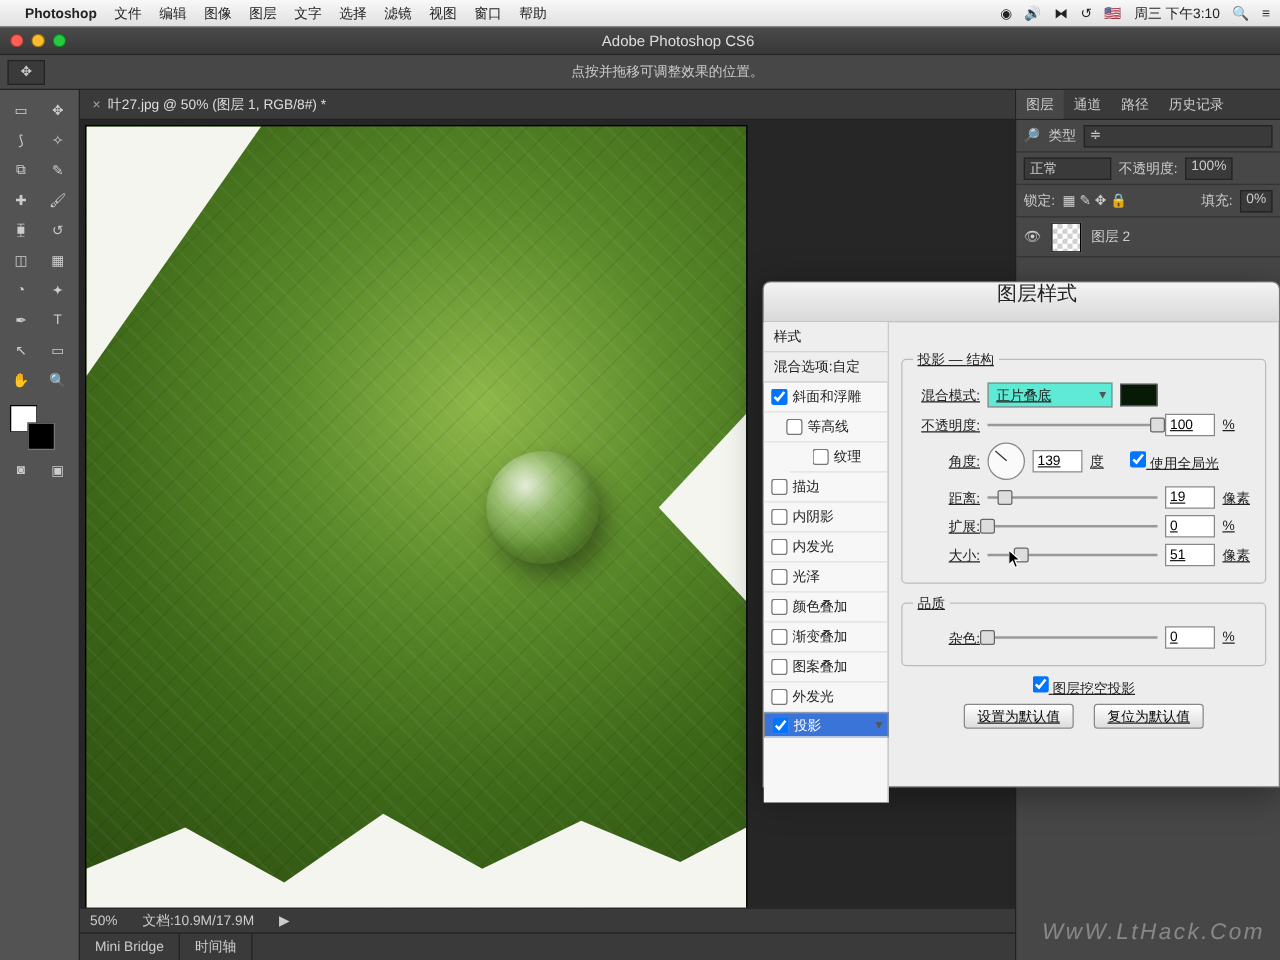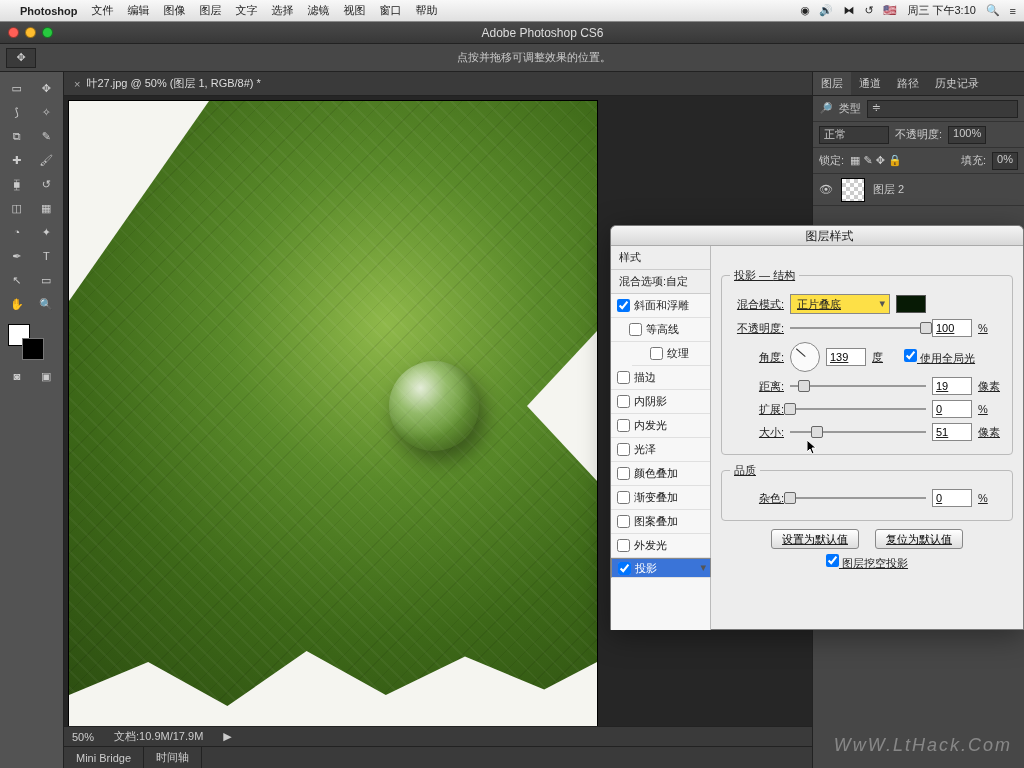--- a/index.html
+++ b/index.html
@@ -46,38 +46,38 @@
 .panel-row { height:26px; display:flex; align-items:center; padding:0 6px; gap:6px; border-bottom:1px solid #333; }
 .panel-row select, .panel-row .val { background:#3a3a3a; border:1px solid #222; color:#ccc; height:18px; padding:0 4px; }
 .layer-item { height:32px; display:flex; align-items:center; padding:0 6px; gap:8px; border-bottom:1px solid #333; }
 .layer-thumb { width:24px; height:24px;
   background-image:linear-gradient(45deg,#ccc 25%,transparent 25%),linear-gradient(-45deg,#ccc 25%,transparent 25%),linear-gradient(45deg,transparent 75%,#ccc 75%),linear-gradient(-45deg,transparent 75%,#ccc 75%);
   background-size:8px 8px; background-position:0 0,0 4px,4px -4px,-4px 0; background-color:#fff; border:1px solid #000; }
 .eye { width:14px; text-align:center; }
 
 
 .dialog { position:absolute; left:610px; top:225px; width:414px; height:405px; background:#ededed; border:1px solid #777; border-radius:6px 6px 0 0; box-shadow:0 6px 30px rgba(0,0,0,.4); color:#222; }
-.dlg-title { height:20px; background:linear-gradient(#f4f4f4,#d8d8d8); border-bottom:1px solid #aaa; text-align:center; line-height:20px; border-radius:6px 6px 0 0; font-size:12px;padding-left:25px; }
+.dlg-title { height:32px; background:linear-gradient(#f4f4f4,#d8d8d8); border-bottom:1px solid #aaa; text-align:center; line-height:20px; border-radius:6px 6px 0 0; font-size:16px;padding-left:25px; }
 .dlg-body { display:flex; height:384px; }
 .dlg-left { width:100px; border-right:1px solid #bbb; background:#f7f7f7; }
 .dlg-left .hdr { padding:4px 8px; border-bottom:1px solid #ccc; background:#eee; }
 .dlg-left .opt { padding:4px 6px; border-bottom:1px solid #e0e0e0; display:flex; align-items:center; gap:4px; cursor:pointer; }
 .dlg-left .opt.sel { background:#3a74d8; color:#fff; }
 .dlg-left .opt input { margin:0; }
 .dlg-right { flex:1; padding:22px 10px; overflow:hidden;text-decoration:underline; }
 fieldset { border:1px solid #bbb; border-radius:4px; margin-bottom:8px; padding:6px 8px 8px; }
 legend { padding:0 4px; }
 .frow { display:flex; align-items:center; margin:5px 0; gap:6px; }
 .frow .lbl { width:54px; text-align:right; }
 .frow .slider { flex:1; height:14px; position:relative; }
 .frow .slider .track { position:absolute; left:0; right:0; top:6px; height:2px; background:#999; }
 .frow .slider .thumb { position:absolute; top:1px; width:12px; height:12px; background:#ddd; border:1px solid #666; border-radius:2px; transform:translateX(-50%); }
 .frow input.num { width:40px; height:18px; border:1px solid #888; padding:0 3px; text-align:left; }
 .frow .unit { width:26px; }
-.sel { height:20px; border:1px solid #888; background:#fde047; padding:0 18px 0 6px; position:relative; min-width:100px; display:inline-flex; align-items:center; }
+.sel { height:20px; border:1px solid #888; background:#5eead4; padding:0 18px 0 6px; position:relative; min-width:100px; display:inline-flex; align-items:center; }
 .sel::after { content:"▾"; position:absolute; right:4px; top:2px; color:#555; }
 .color-sw { width:30px; height:18px; background:#071a05; border:1px solid #555; }
 .angle-dial { width:30px; height:30px; border:1px solid #888; border-radius:50%; position:relative; background:#fafafa; }
 .angle-dial .needle { position:absolute; left:50%; top:50%; width:12px; height:1px; background:#333; transform-origin:0 0; transform:rotate(-139deg); }
 .contour-sw { width:28px; height:22px; border:1px solid #888; background:linear-gradient(135deg,#444 0%,#444 50%,#ddd 50%,#ddd 100%); }
 .btn { height:20px; padding:0 10px; border:1px solid #888; background:linear-gradient(#fff,#ddd); border-radius:3px; cursor:pointer; }
 .watermark { position:absolute; right:12px; bottom:12px; color:rgba(255,255,255,.35); font-size:18px; font-style:italic; letter-spacing:2px; }
 .cursor-arrow { position:absolute; left:807px; top:440px; width:12px; height:16px; pointer-events:none; z-index:999; }
 </style>
 </head>
@@ -346,27 +346,27 @@
         <div class="frow">
           <span class="lbl">杂色:</span>
           <div class="slider">
               <div class="track"></div>
               <div class="thumb" style="left:0%"></div>
             </div>
           <input class="num" value="0" style="">
           <span class="unit">%</span>
         </div>
       </fieldset>
+      <div class="frow" style="justify-content:center">
+        <label><input type="checkbox" checked="" style=""> <span>图层挖空投影</span></label>
+      </div>
       <div class="frow" style="justify-content:center; gap:16px">
         <button class="btn">设置为默认值</button>
         <button class="btn">复位为默认值</button>
       </div>
-      <div class="frow" style="justify-content:center">
-        <label><input type="checkbox" checked="" style=""> <span>图层挖空投影</span></label>
-      </div>
     </div>
   </div>
 </div>
 
 <svg class="cursor-arrow" viewBox="0 0 12 16">
     <path d="M0 0 L0 12 L3 9 L5 14 L7 13 L5 8 L9 8 Z" fill="#000" stroke="#fff" stroke-width="1"></path>
   </svg>
 
 <div class="watermark">WwW.LtHack.Com</div>
 

